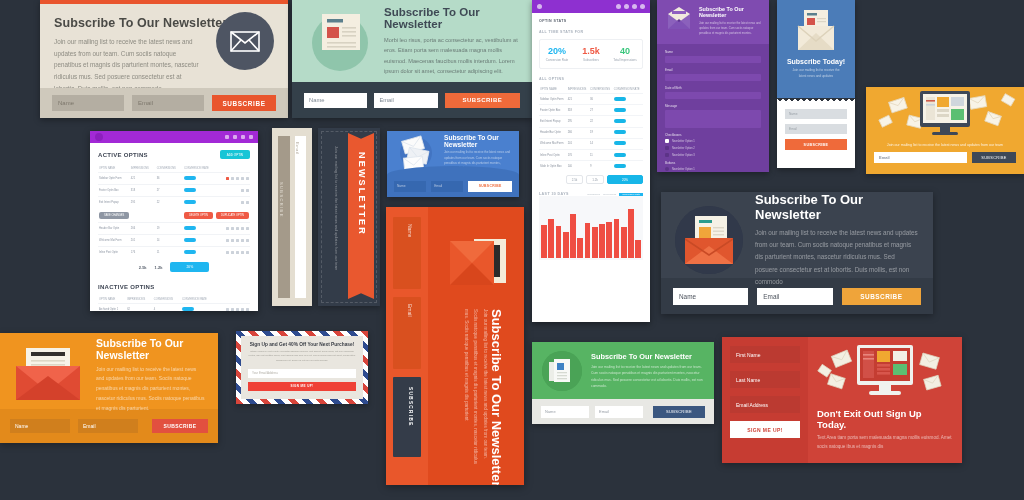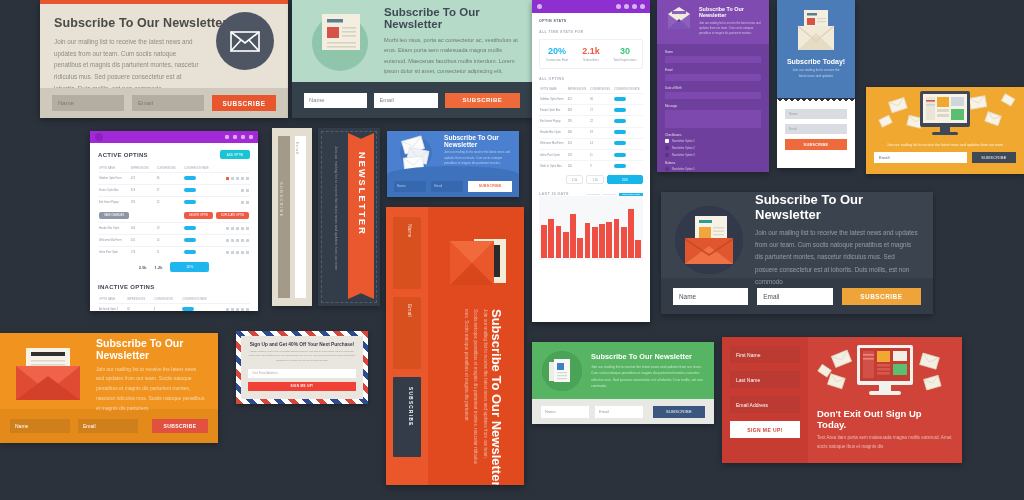--- a/index.html
+++ b/index.html
@@ -274,25 +274,25 @@
     </div>
     <div class="sec">
       <div class="lbl">OPTIN STATS</div>
       <div class="lbl" style="margin-top:7px;color:#aab2bd">ALL TIME STATS FOR</div>
       <div class="stats">
         <div class="st">
             <b style="color:#1fb6f0">20%</b>
             <span>Conversion Rate</span>
           </div>
         <div class="st">
-            <b style="color:#ef5a45">2.1k</b>
+            <b style="color:#ef5a45">1.5k</b>
             <span>Subscribers</span>
           </div>
         <div class="st">
-            <b style="color:#3ac77d">30</b>
+            <b style="color:#3ac77d">40</b>
             <span>Total Impressions</span>
           </div>
       </div>
       <div class="lbl" style="margin-top:8px;color:#aab2bd">ALL OPTINS</div>
       <table>
         <tbody>
             <tr>
           <th>OPTIN NAME</th>
           <th>IMPRESSIONS</th>
           <th>CONVERSIONS</th>

